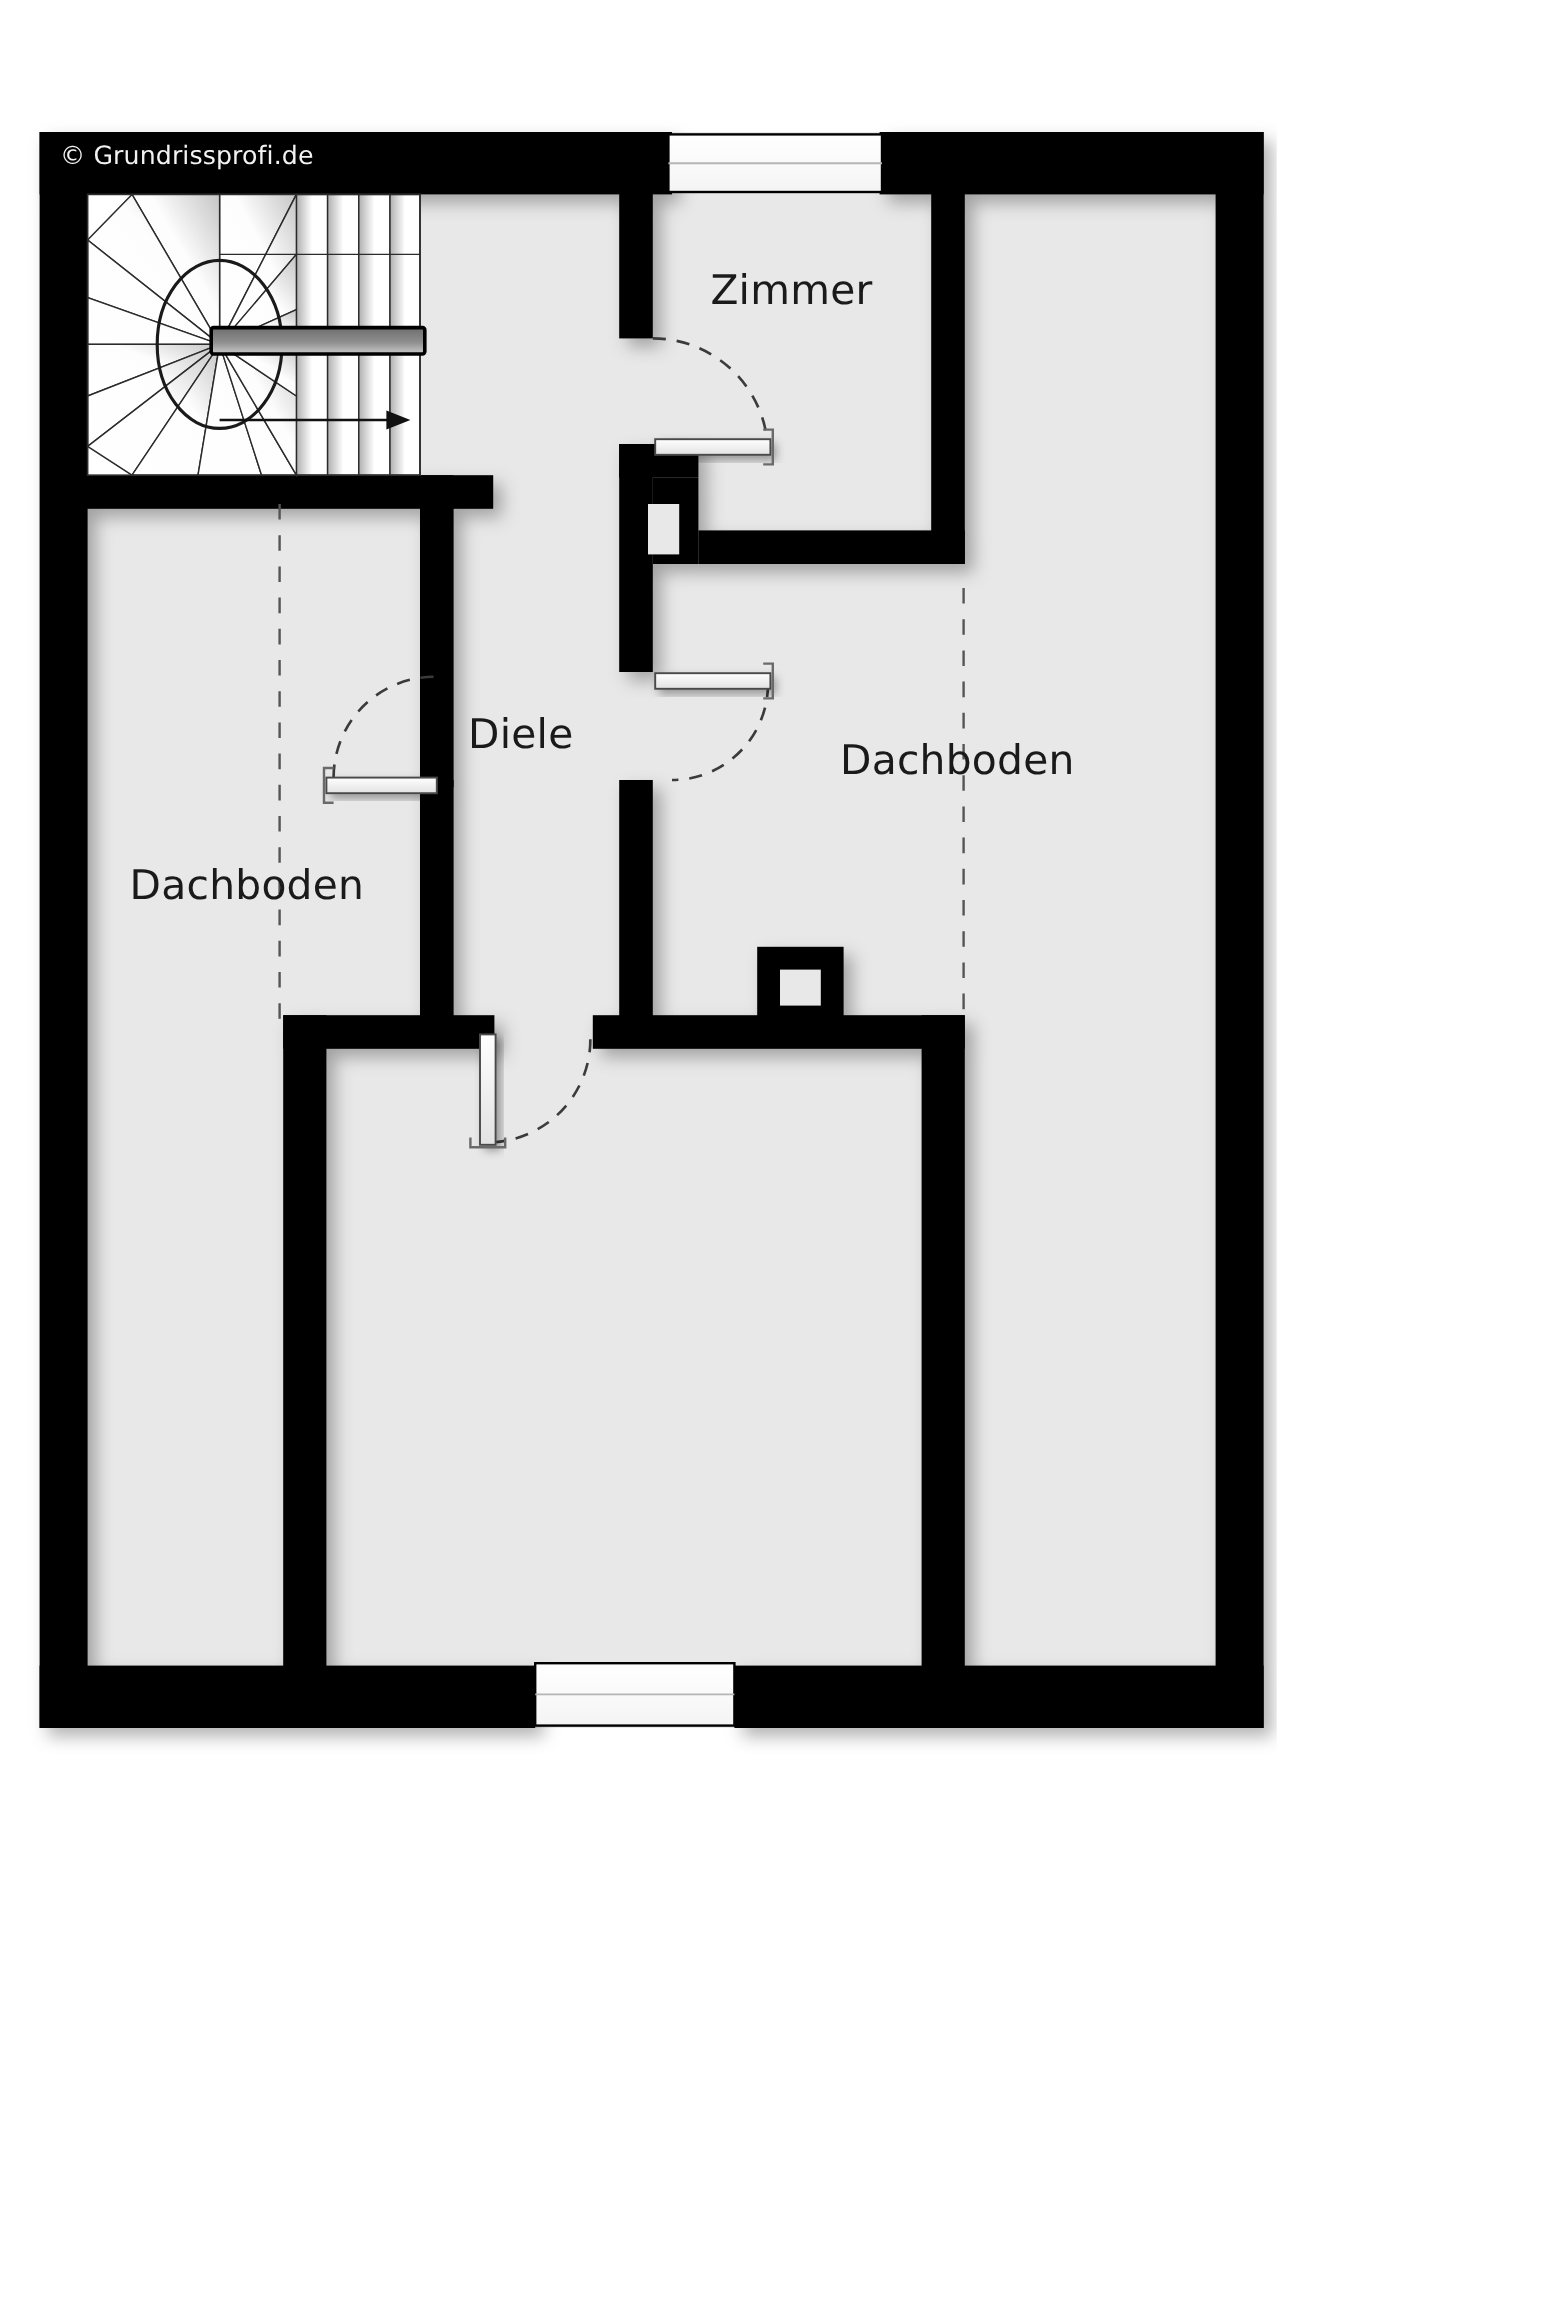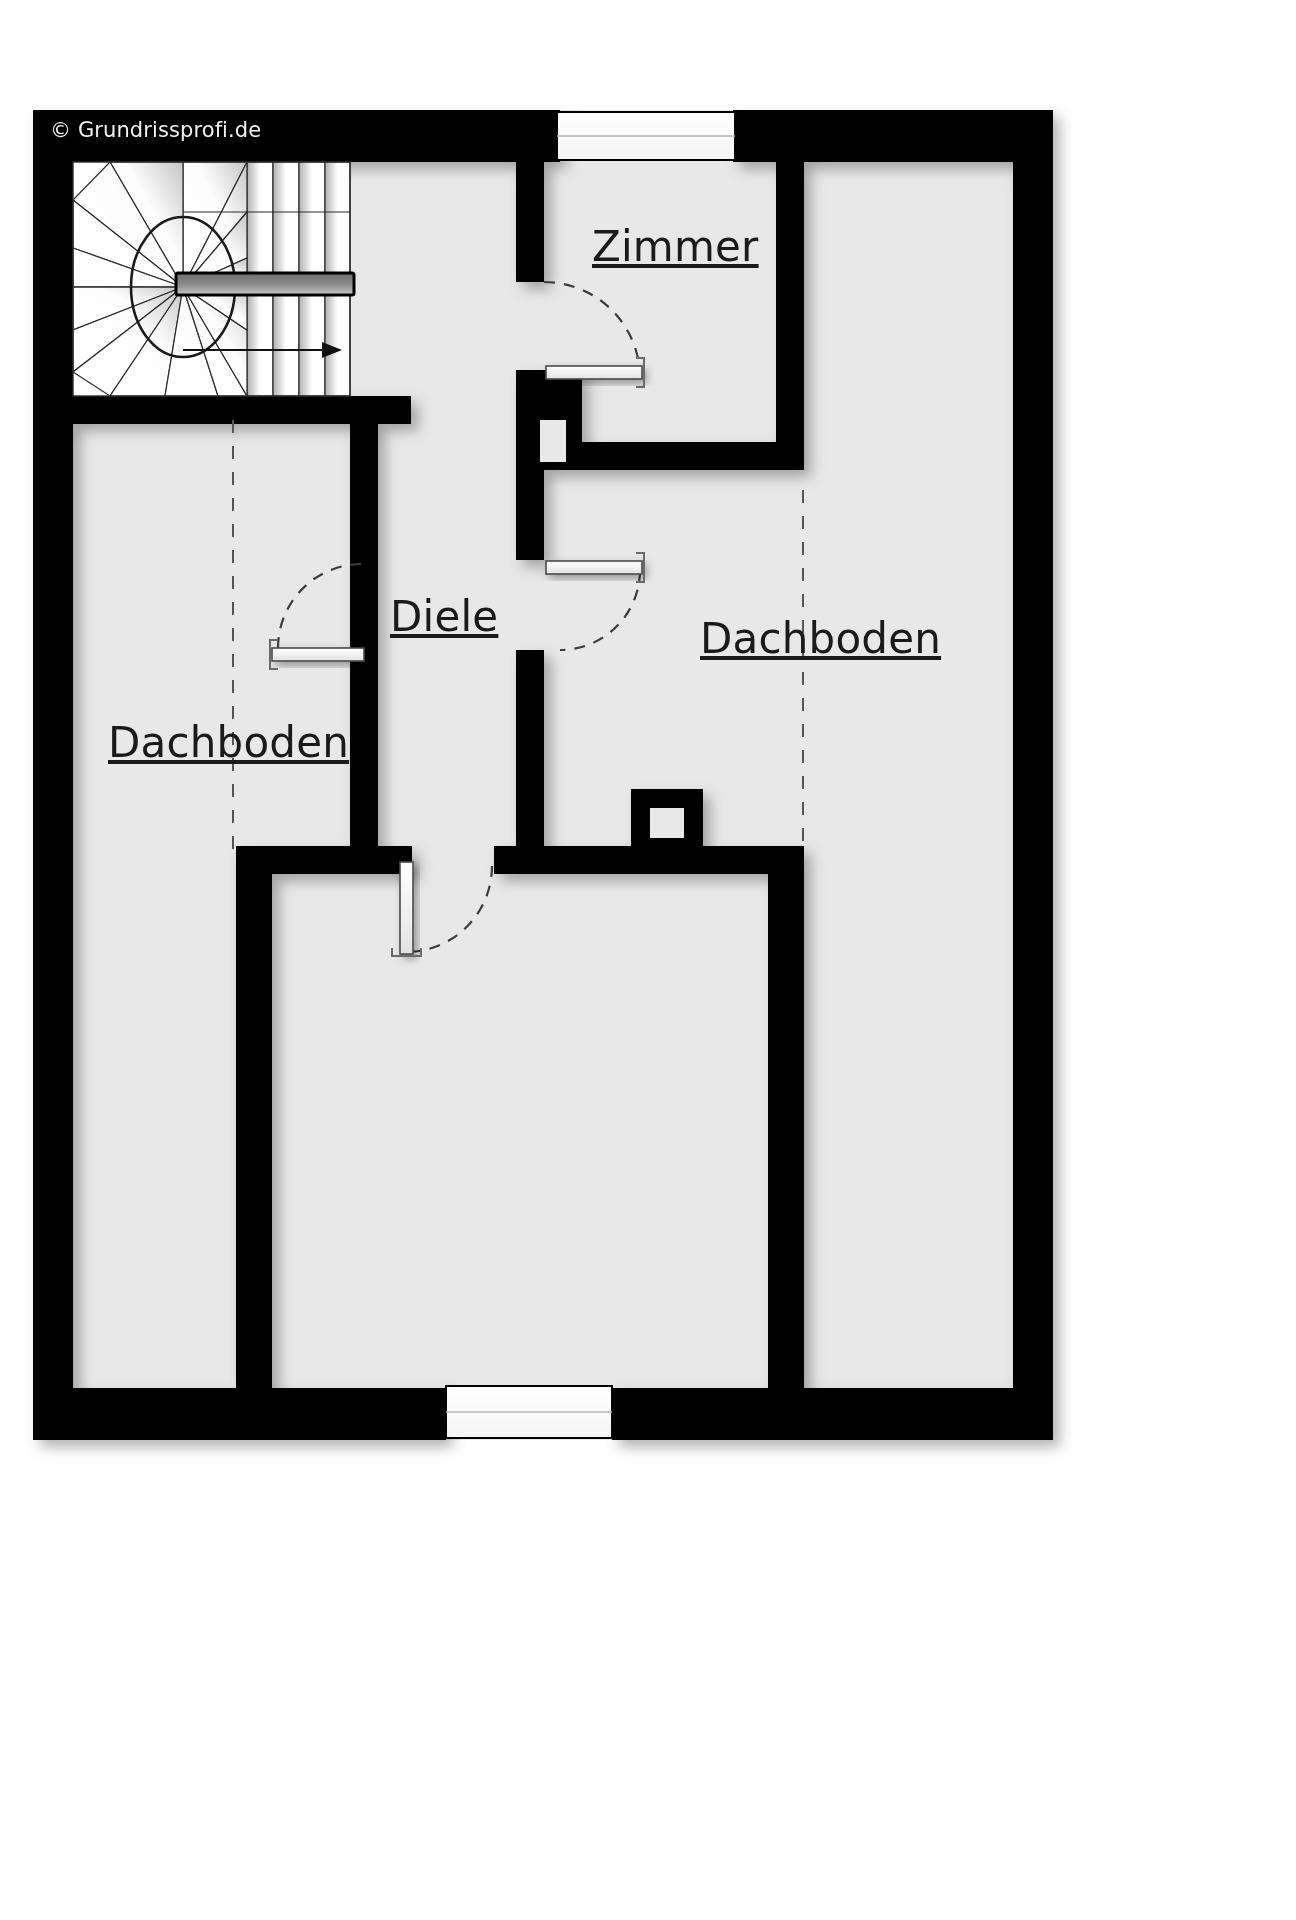--- a/index.html
+++ b/index.html
@@ -1,28 +1,28 @@
 <!DOCTYPE html>
 <html><head>
 <meta charset="utf-8">
 <style>
   html,body{margin:0;padding:0;background:#ffffff;}
   body{font-family:"DejaVu Sans","Liberation Sans",sans-serif;}
-  #plan-root{position:relative;width:1296px;height:1920px;background:#ffffff;overflow:hidden;}
+  #plan-root{position:relative;width:1064px;height:1920px;background:#ffffff;overflow:hidden;}
   #plan-svg{position:absolute;left:0;top:0;width:1296px;height:1920px;}
   .room-label{
     position:absolute;
     color:#1a1a1a;
     font-family:"DejaVu Sans","Liberation Sans",sans-serif;
     font-weight:400;
     white-space:nowrap;
     letter-spacing:0.2px;
     user-select:none;
   }
-  .room-label.sz{font-size:42px;text-decoration:underline;}
+  .room-label.sz{font-size:34px;}
   .copyright{
     position:absolute;
     color:#f2f2f2;
     font-size:21px;
     font-family:"DejaVu Sans","Liberation Sans",sans-serif;
     white-space:nowrap;
     letter-spacing:0.1px;
     user-select:none;
   }
 </style>

